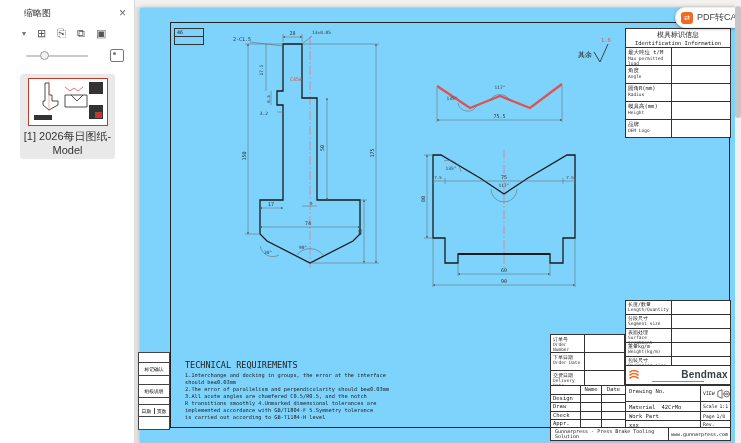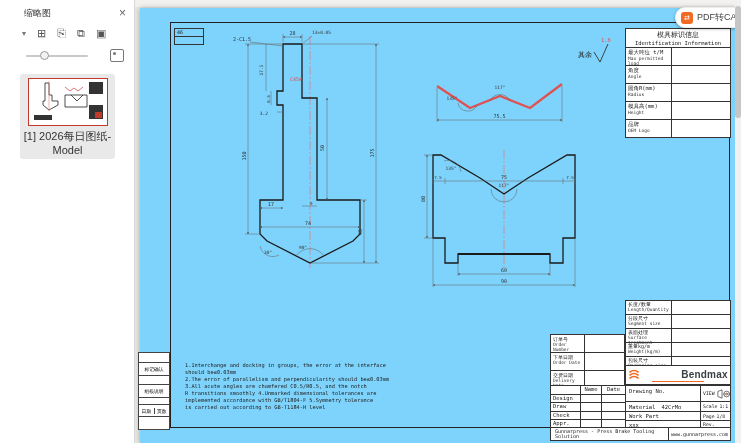--- a/index.html
+++ b/index.html
@@ -337,20 +337,21 @@
           </div>
           <div class="tb-rrow" style="height:7px;border-bottom:none;">Rev.</div>
         </div>
       </div>
       <div class="tb-footer cadtext">
         <div class="tbf-left">Gunnarpress - Press Brake Tooling Solution</div>
         <div class="tbf-right">www.gunnarpress.com</div>
       </div>
 
       <div class="tech">
+        <div class="tech-title">TECHNICAL REQUIREMENTS</div>
         <div class="tech-body">1.Interchange and docking in groups, the error at the interface
 should be≤0.03mm
 2.The error of parallelism and perpendicularity should be≤0.03mm
 3.All acute angles are chamfered C0.5/R0.5, and the notch
 R transitions smoothly 4.Unmarked dimensional tolerances are
 implemented accordance with GB/T1804-F 5.Symmetry tolerance
 is carried out according to GB-T1184-H level</div>
       </div>
 
       <svg class="draw-layer" viewBox="0 0 596 435">

